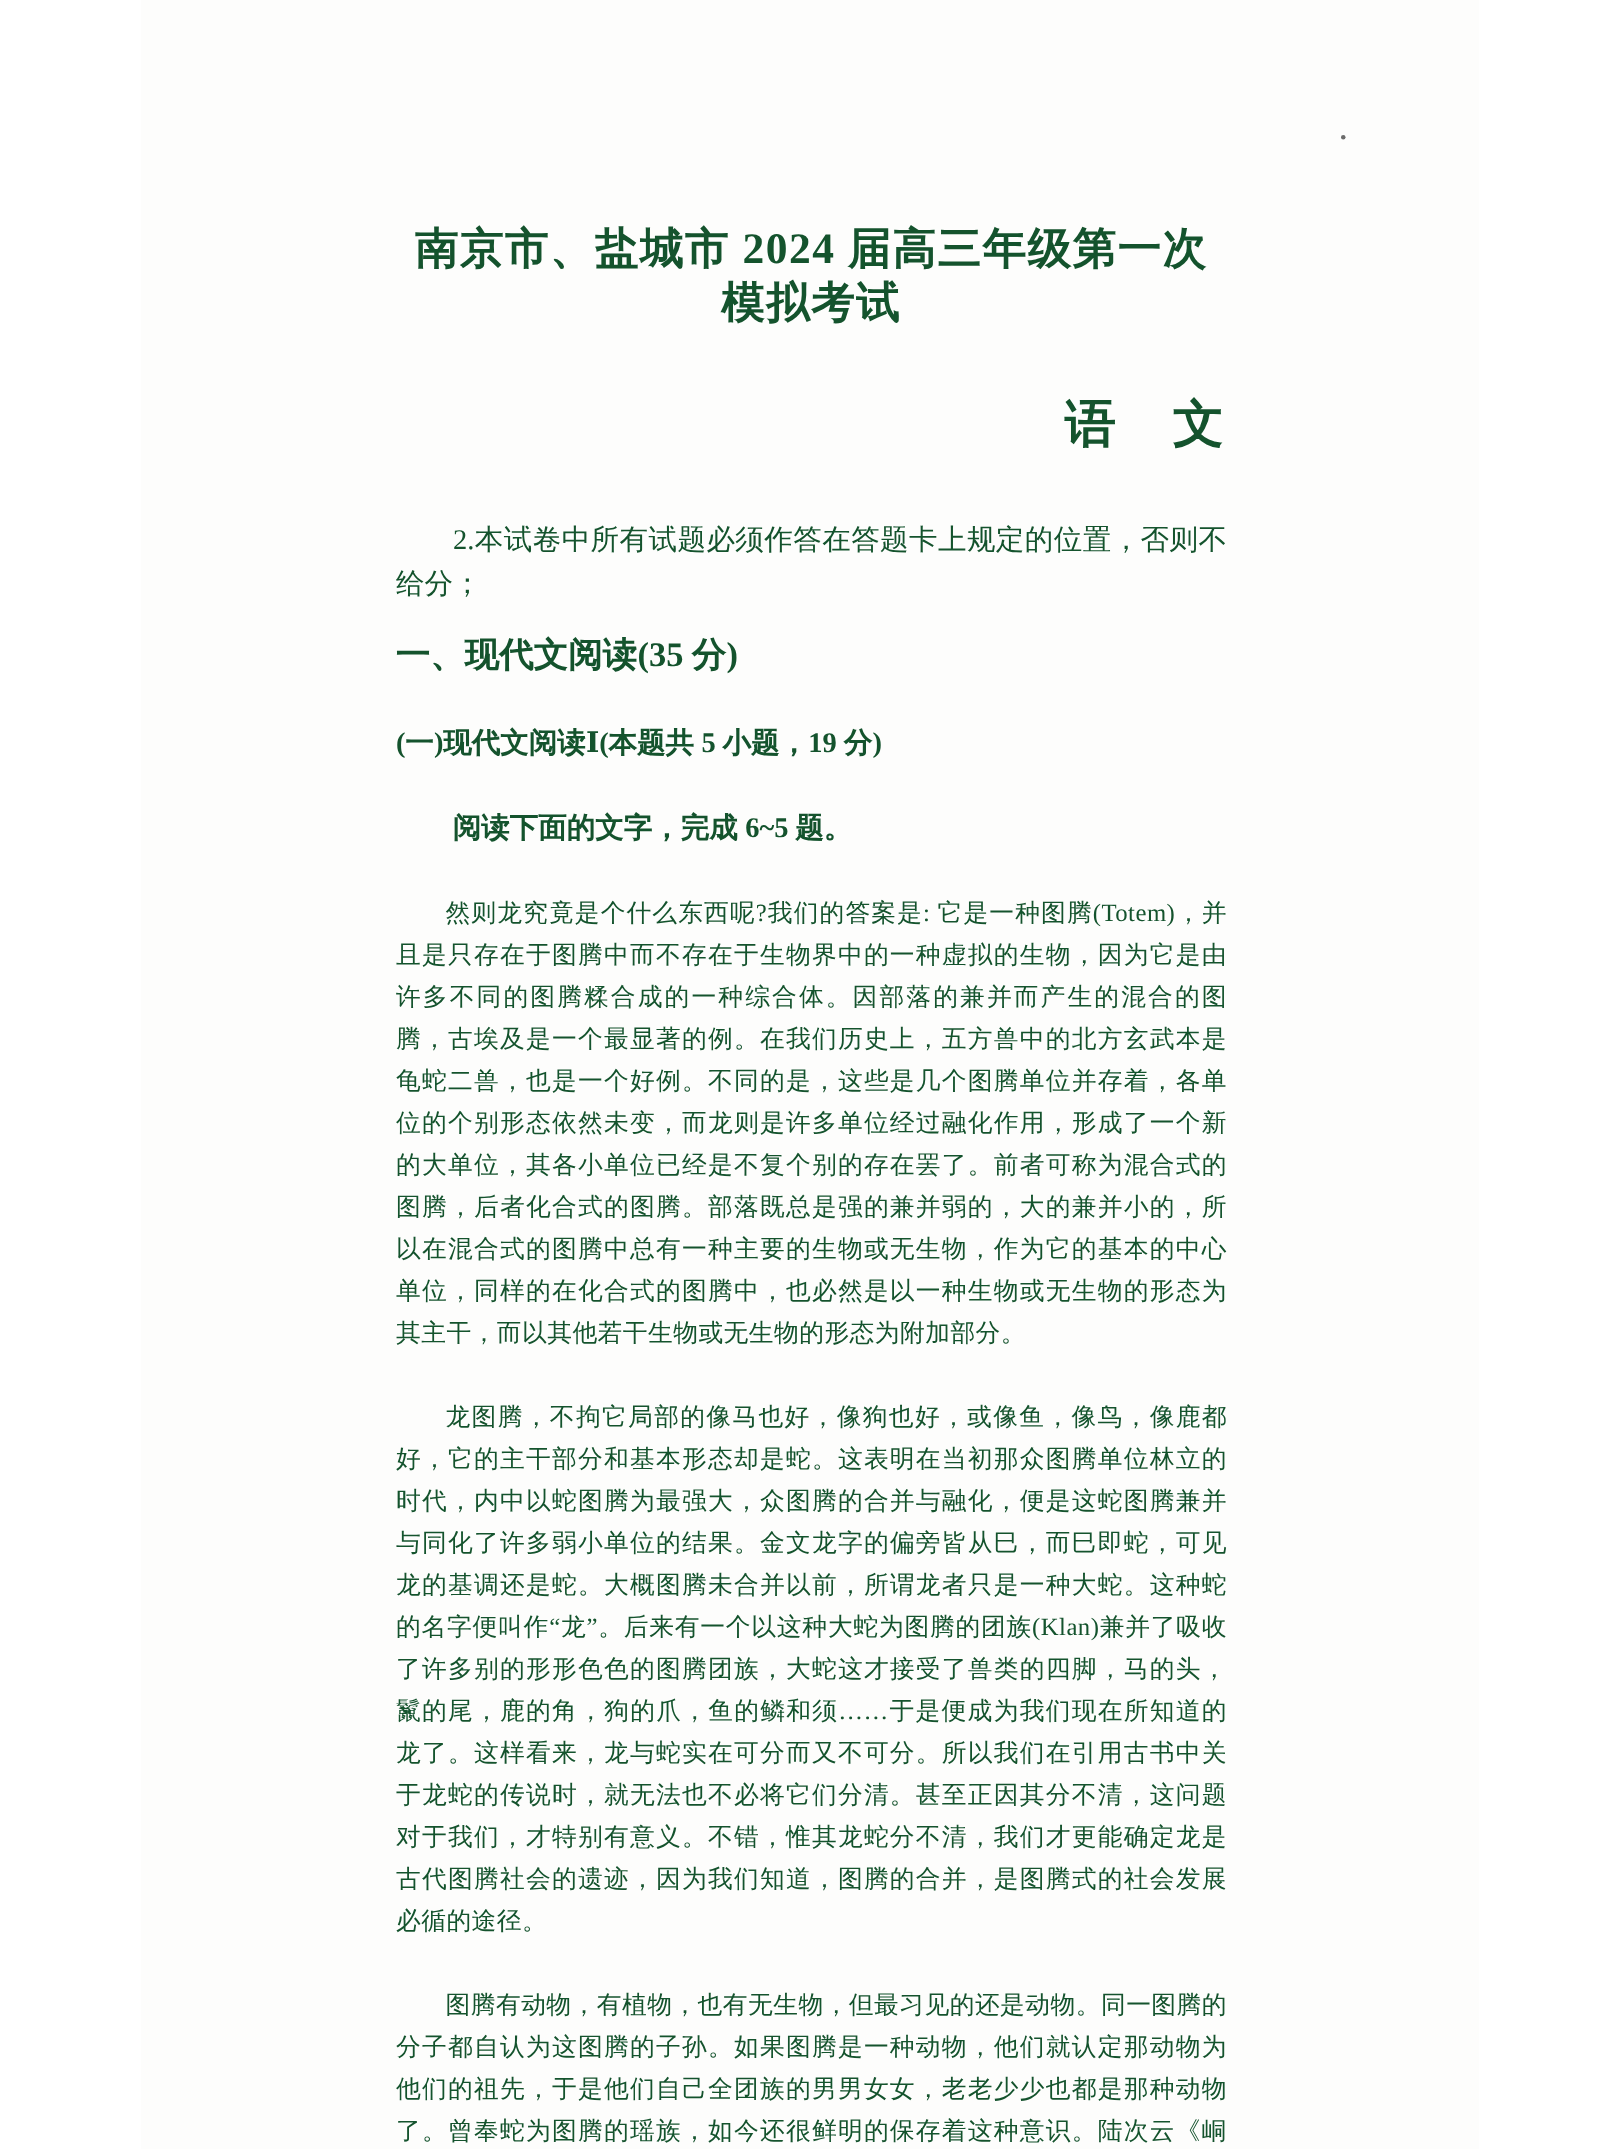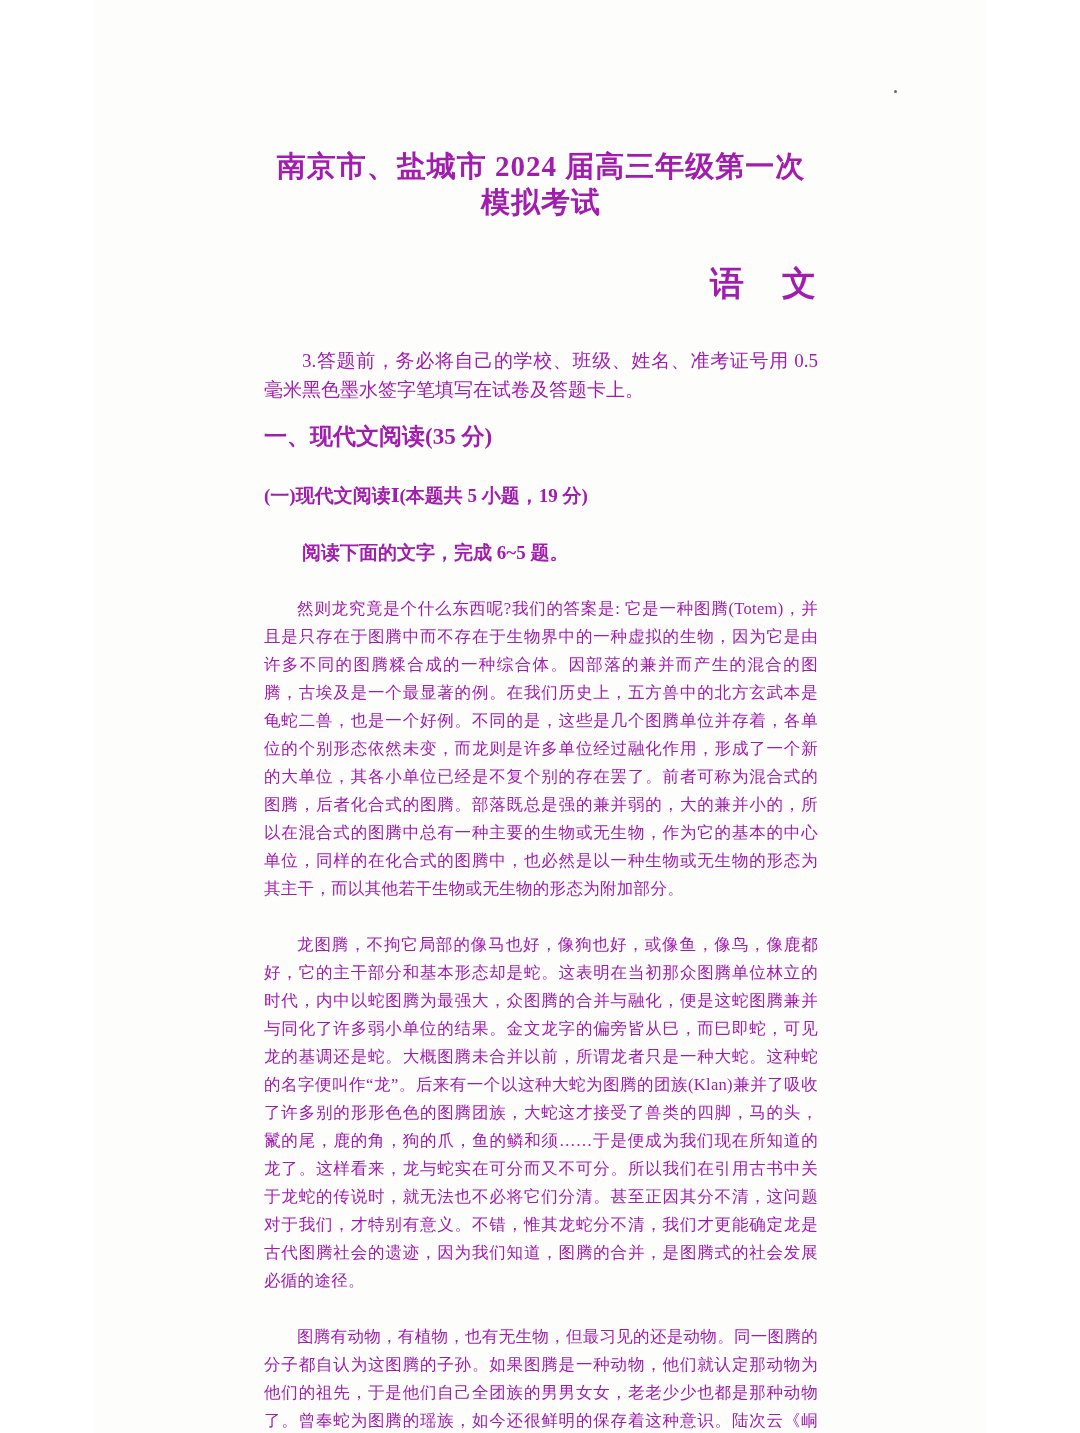--- a/index.html
+++ b/index.html
@@ -10,21 +10,21 @@
   .page {
     position: relative;
     width: 892px;
     height: 1433px;
     margin: 0 auto;
     background: #fdfdfc;
     overflow: hidden;
     box-sizing: border-box;
     padding: 148px 168px 0 170px;
     font-family: "Liberation Serif", "DejaVu Serif", serif;
-    color: #a21caf;
+    color: #14532d;
   }
   .scan-dot {
     position: absolute;
     left: 800px;
     top: 90px;
     width: 3px;
     height: 3px;
     border-radius: 50%;
     background: #6b6b6b;
   }
@@ -96,21 +96,21 @@
 
 <div class="page">
 
   <div class="scan-dot"></div>
 
   <h1 class="exam-title">南京市、盐城市 2024 届高三年级第一次模拟考试</h1>
 
   <h2 class="subject-title">语　文</h2>
 
   <div class="notice-block">
-    <p class="notice-item">3.答题前，务必将自己的学校、班级、姓名、准考证号用 0.5 毫米黑色墨水签字笔填写在试卷及答题卡上。</p>
+    <p class="notice-item">2.本试卷中所有试题必须作答在答题卡上规定的位置，否则不给分；</p>
   </div>
 
   <p class="section-heading">一、现代文阅读(35 分)</p>
 
   <p class="subsection-heading">(一)现代文阅读Ⅰ(本题共 5 小题，19 分)</p>
 
   <p class="instruction">阅读下面的文字，完成 6~5 题。</p>
 
 
   <p class="body-para">然则龙究竟是个什么东西呢?我们的答案是: 它是一种图腾(Totem)，并且是只存在于图腾中而不存在于生物界中的一种虚拟的生物，因为它是由许多不同的图腾糅合成的一种综合体。因部落的兼并而产生的混合的图腾，古埃及是一个最显著的例。在我们历史上，五方兽中的北方玄武本是龟蛇二兽，也是一个好例。不同的是，这些是几个图腾单位并存着，各单位的个别形态依然未变，而龙则是许多单位经过融化作用，形成了一个新的大单位，其各小单位已经是不复个别的存在罢了。前者可称为混合式的图腾，后者化合式的图腾。部落既总是强的兼并弱的，大的兼并小的，所以在混合式的图腾中总有一种主要的生物或无生物，作为它的基本的中心单位，同样的在化合式的图腾中，也必然是以一种生物或无生物的形态为其主干，而以其他若干生物或无生物的形态为附加部分。</p>

